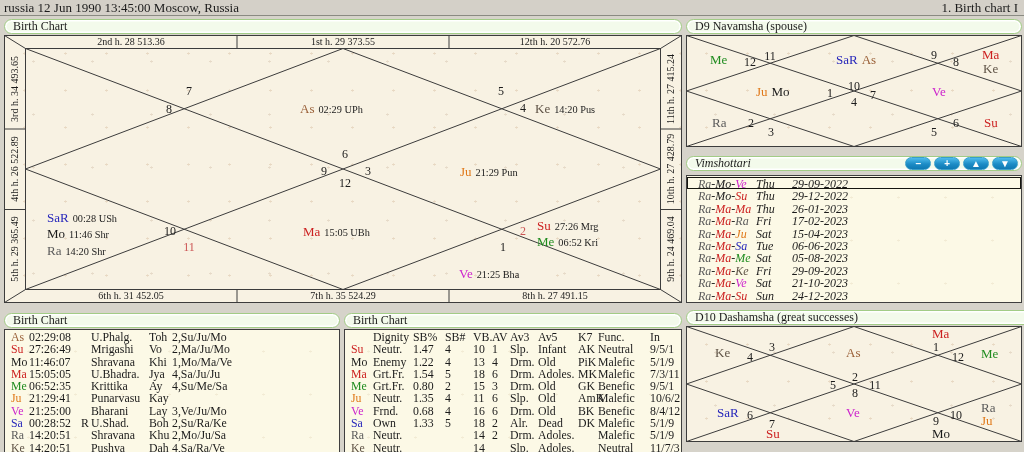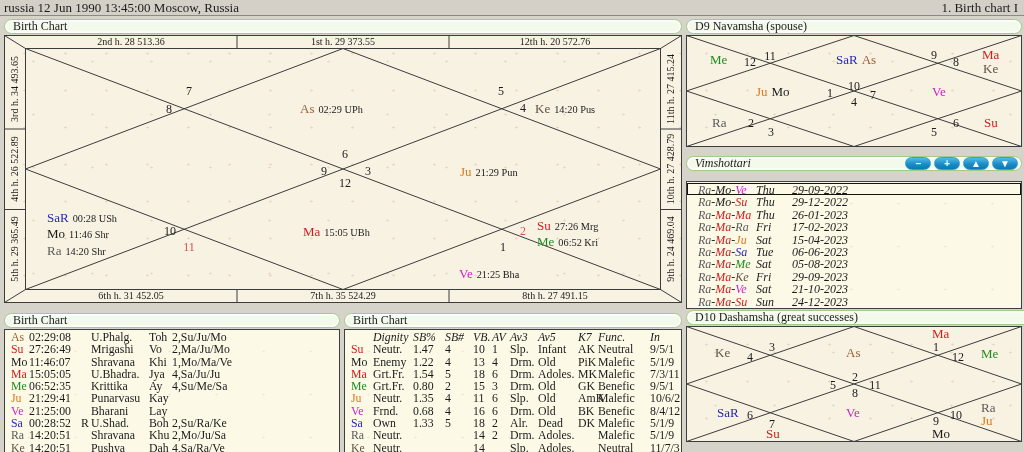--- a/index.html
+++ b/index.html
@@ -33,38 +33,38 @@
   svg .blabel{font-size:10px;fill:#1a1a1a;}
   svg .sign{font-size:12px;}
   svg .pname{font-size:13px;}
   svg .pval{font-size:10.3px;fill:#1c1c1c;}
   .main-panel{left:4px;top:19px;width:678px;}
   .d9-panel{left:686px;top:19px;width:336px;}
   .vim-panel{left:686px;top:156px;width:336px;font-style:italic;}
   .d10-panel{left:686px;top:310px;width:387px;}
   .t1-panel{left:4px;top:313px;width:336px;}
   .t2-panel{left:344px;top:313px;width:338px;}
-  .dasha-list{margin-top:10px;height:128px;border:1px solid #3f3f3f;box-sizing:border-box;
+  .dasha-list{margin-top:4px;height:128px;border:1px solid #3f3f3f;box-sizing:border-box;
        padding-top:1px;overflow:hidden;}
   .dasha-row{display:grid;grid-template-columns:58px 36px auto;padding-left:10px;
        height:12.4px;line-height:12.4px;font-size:12px;
        border:1px solid transparent;box-sizing:border-box;}
   .dasha-row.selected{border-color:#15150f;}
   .vbtns{position:absolute;right:3px;top:0px;display:flex;gap:3px;}
   .vbtn{width:26px;height:13px;box-sizing:border-box;border-radius:7px;
        background:linear-gradient(180deg,#4fbcec 0%,#1d8cc6 55%,#0f79b3 100%);
        border:1px solid #3a9ec9;color:#fff;text-align:center;
        font-size:10px;line-height:11px;font-weight:bold;
        font-family:"Liberation Sans",sans-serif;}
   .table-box{margin-top:1px;border:1px solid #3f3f3f;box-sizing:border-box;height:125px;
        padding-top:1px;overflow:hidden;}
   .trow{display:grid;height:12.3px;line-height:12.3px;font-size:11.8px;white-space:nowrap;}
   .t1 .trow{grid-template-columns:18px 52px 10px 58px 23px auto;padding-left:6px;}
   .t2 .trow{grid-template-columns:22px 40px 32px 28px 19px 18px 28px 40px 20px 52px auto;padding-left:6px;}
-  .t2 .thead span{font-style:italic;}
+  .t2 .thead span{}
 </style>
 </head>
 <body>
 
 <div class="titlebar">
   <span>russia 12 Jun 1990 13:45:00  Moscow, Russia</span>
   <span>1. Birth chart I</span>
 </div>
 
 <div class="panel main-panel">
@@ -321,20 +321,21 @@
         <span></span>
         <span>Punarvasu</span>
         <span>Kay</span>
       </div>
       <div class="trow">
         <span style="color: rgb(204, 34, 204);">Ve</span>
         <span>21:25:00</span>
         <span></span>
         <span>Bharani</span>
         <span>Lay</span>
+        <span>3,Ve/Ju/Mo</span>
       </div>
       <div class="trow">
         <span style="color: rgb(38, 38, 187);">Sa</span>
         <span>00:28:52</span>
         <span>R</span>
         <span>U.Shad.</span>
         <span>Boh</span>
         <span>2,Su/Ra/Ke</span>
       </div>
       <div class="trow">

